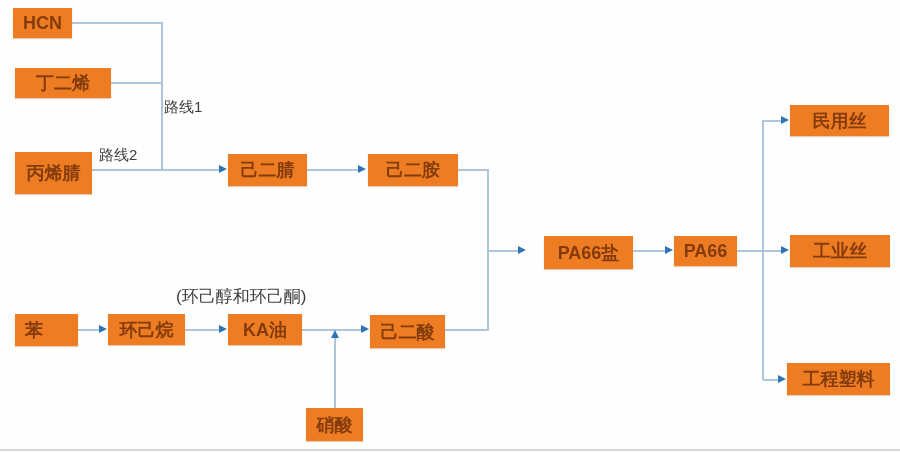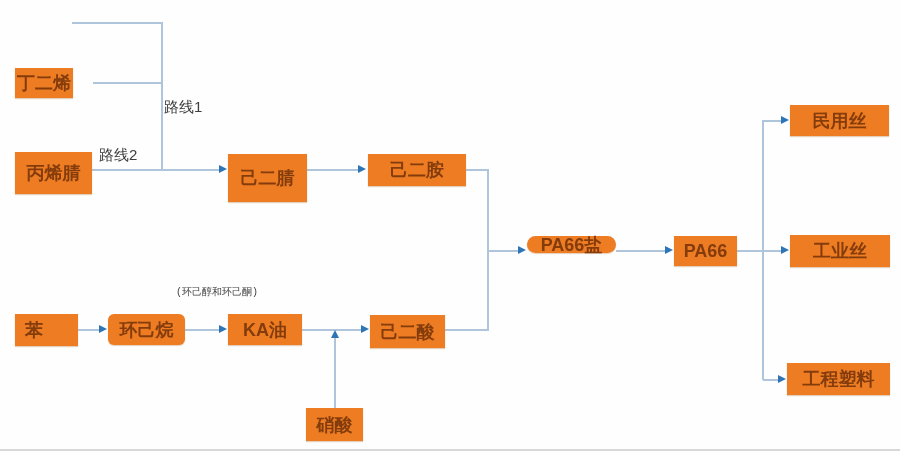--- a/index.html
+++ b/index.html
@@ -86,33 +86,34 @@
   <div class="arr-r" style="left:518px;top:246px;"></div>
   <div class="arr-r" style="left:665px;top:246px;"></div>
   <div class="arr-r" style="left:781px;top:116px;"></div>
   <div class="arr-r" style="left:781px;top:246px;"></div>
   <div class="arr-r" style="left:778px;top:375px;"></div>
   <div class="arr-r" style="left:99px;top:325px;"></div>
   <div class="arr-r" style="left:219px;top:325px;"></div>
   <div class="arr-r" style="left:361px;top:325px;"></div>
   <div class="arr-u" style="left:331px;top:330px;"></div>
 
-  <div class="node" style="left:15px;top:68px;width:58px;height:30px;">丁二烯</div>
+  <div class="node" style="left:13px;top:8px;width:59px;height:30px;">HCN</div>
+  <div class="node" style="left:15px;top:68px;width:96px;height:30px;">丁二烯</div>
   <div class="node" style="left:15px;top:152px;width:77px;height:42px;">丙烯腈</div>
-  <div class="node" style="left:228px;top:154px;width:79px;height:48px;text-align:center;">己二腈</div>
-  <div class="node" style="left:368px;top:154px;width:98px;height:32px;">己二胺</div>
-  <div class="node" style="left:527px;top:236px;width:89px;height:17px;border-radius:9px;">PA66盐</div>
+  <div class="node" style="left:228px;top:154px;width:79px;height:32px;text-align:center;">己二腈</div>
+  <div class="node" style="left:368px;top:154px;width:90px;height:32px;">己二胺</div>
+  <div class="node" style="left:544px;top:236px;width:89px;height:33px;">PA66盐</div>
   <div class="node" style="left:674px;top:236px;width:63px;height:30px;">PA66</div>
   <div class="node left-pad" style="left:15px;top:314px;width:63px;height:32px;">苯</div>
-  <div class="node" style="left:108px;top:314px;width:77px;height:31px;border-radius:6px;">环己烷</div>
+  <div class="node" style="left:108px;top:314px;width:77px;height:31px;">环己烷</div>
   <div class="node" style="left:228px;top:314px;width:74px;height:31px;">KA油</div>
   <div class="node" style="left:370px;top:315px;width:75px;height:33px;">己二酸</div>
   <div class="node" style="left:306px;top:408px;width:57px;height:33px;font-family:Liberation Mono, monospace;">硝酸</div>
   <div class="node" style="left:790px;top:105px;width:99px;height:31px;">民用丝</div>
   <div class="node" style="left:790px;top:235px;width:100px;height:32px;">工业丝</div>
   <div class="node" style="left:787px;top:363px;width:103px;height:32px;">工程塑料</div>
 
   <div class="lbl" style="left:164px;top:98px;">路线1</div>
   <div class="lbl" style="left:99px;top:146px;">路线2</div>
-  <div class="lbl" style="left:176px;top:285px;font-size:10px;font-family:Liberation Mono, monospace;">(环己醇和环己酮)</div>
+  <div class="lbl" style="left:176px;top:285px;font-size:17px;">(环己醇和环己酮)</div>
 
   <div class="bottom-rule"></div>
 </div>
 
 </body></html>

